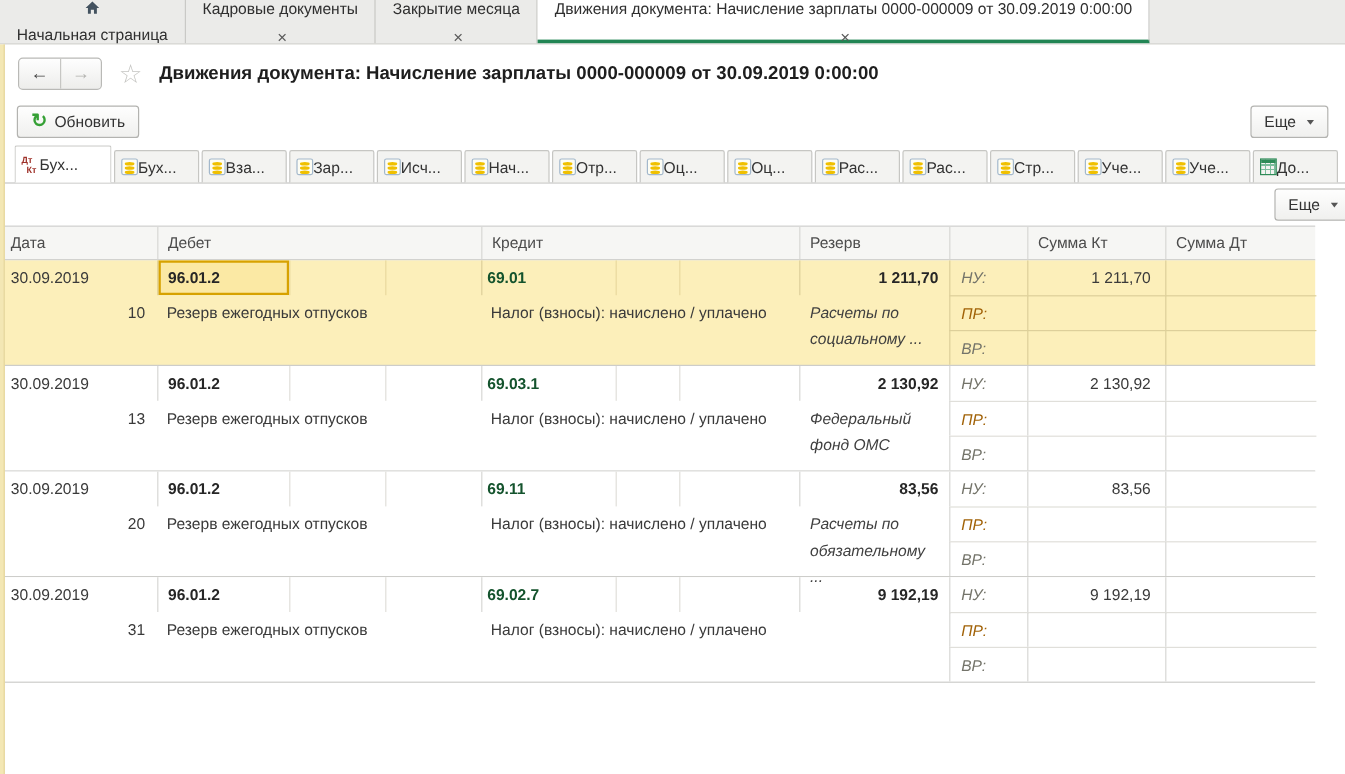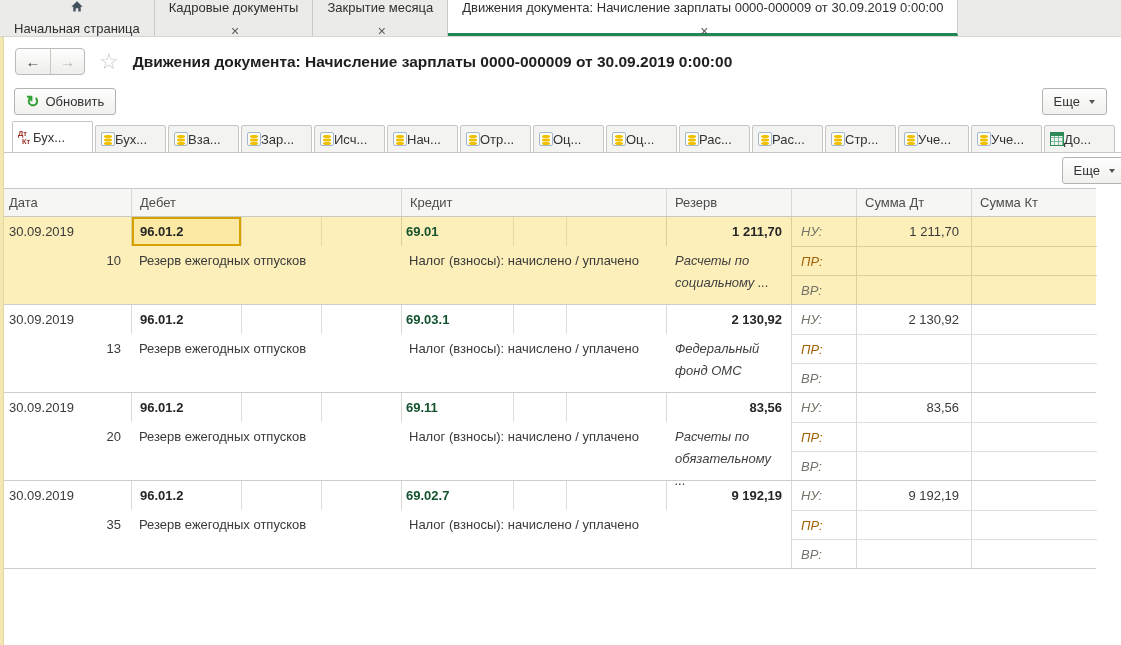--- a/index.html
+++ b/index.html
@@ -234,22 +234,22 @@
   </button>
 </div>
 
 <div class="grid-table">
   <div class="thead">
     <div class="th">Дата</div>
     <div class="th">Дебет</div>
     <div class="th">Кредит</div>
     <div class="th">Резерв</div>
     <div class="th"></div>
+    <div class="th">Сумма Кт</div>
     <div class="th">Сумма Дт</div>
-    <div class="th">Сумма Кт</div>
   </div>
   <div>
 
       <div class="trow selected">
         <div class="tc c-date">30.09.2019</div>
         <div class="tc c-line">10</div>
         <div class="tc c-dacc bl">96.01.2</div>
         <div class="tc c-ds2 bls"></div>
         <div class="tc c-ds3 bls"></div>
         <div class="tc c-dsub">Резерв ежегодных отпусков</div>
@@ -313,21 +313,21 @@
         <div class="tc c-sdt1 bl">83,56</div>
         <div class="tc c-sdt2 bl bt"></div>
         <div class="tc c-sdt3 bl bt"></div>
         <div class="tc c-skt1 bl"></div>
         <div class="tc c-skt2 bl bt"></div>
         <div class="tc c-skt3 bl bt"></div>
       </div>
 
       <div class="trow">
         <div class="tc c-date">30.09.2019</div>
-        <div class="tc c-line">35</div>
+        <div class="tc c-line">31</div>
         <div class="tc c-dacc bl">96.01.2</div>
         <div class="tc c-ds2 bls"></div>
         <div class="tc c-ds3 bls"></div>
         <div class="tc c-dsub">Резерв ежегодных отпусков</div>
         <div class="tc c-cacc bl">69.02.7</div>
         <div class="tc c-cs2 bls"></div>
         <div class="tc c-cs3 bls"></div>
         <div class="tc c-csub">Налог (взносы): начислено / уплачено</div>
         <div class="tc c-amt bl">9 192,19</div>
         <div class="tc c-nu bl">НУ:</div>

